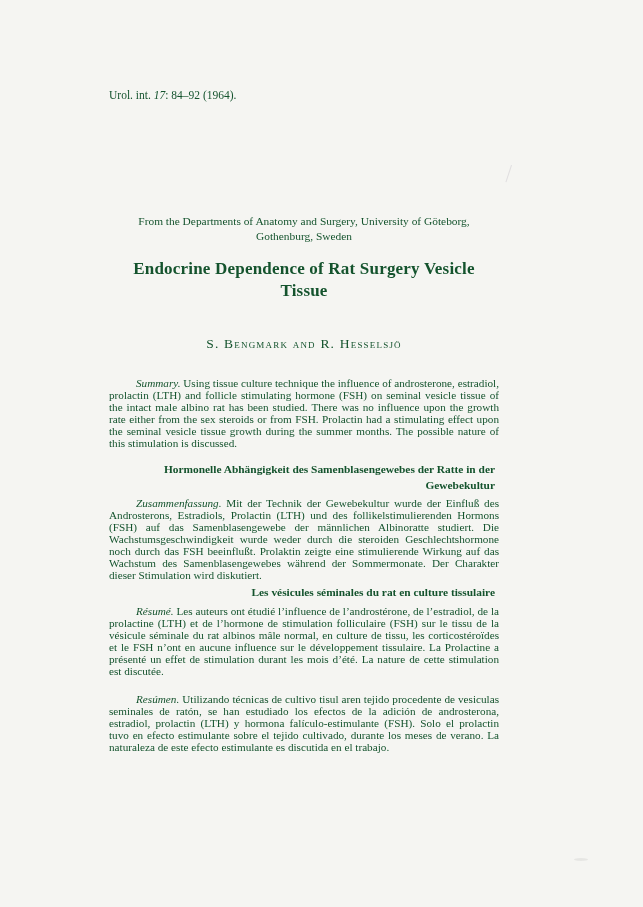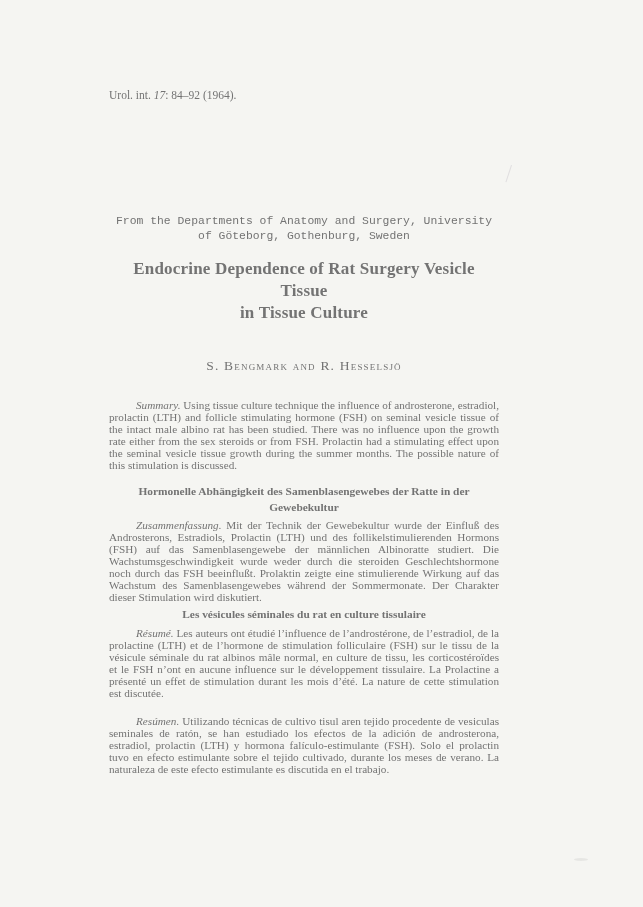--- a/index.html
+++ b/index.html
@@ -8,37 +8,36 @@
     background: #f5f5f2;
   }
   .page {
     position: relative;
     width: 607px;
     height: 907px;
     box-sizing: border-box;
     padding: 88px 108px 0 109px;
     background: #f5f5f2;
     font-family: "Liberation Serif", "DejaVu Serif", serif;
-    color: #737373;
+    color: #14532d;
     overflow: hidden;
     filter: blur(0.2px);
   }
   .journal-ref {
     font-size: 11.5px;
     line-height: 14px;
     margin-bottom: 112px;
   }
   .it { font-style: italic; }
   .affiliation {
     font-size: 11.4px;
     line-height: 15px;
     text-align: center;
     max-width: 412px;
     margin: 0 auto;
-    font-family: Liberation Mono, monospace;
   }
   .title {
     font-size: 17px;
     font-weight: bold;
     text-align: center;
     line-height: 22px;
     letter-spacing: 0.2px;
     margin: 14px 0 0 0;
   }
   .authors {
@@ -52,21 +51,21 @@
     font-size: 11.2px;
     line-height: 12px;
     text-align: justify;
     text-indent: 27px;
     margin: 4px 0 0 0;
   }
   p.abstract .lead { font-style: italic; }
   .sec-heading {
     font-size: 11.4px;
     font-weight: bold;
-    text-align: center;
+    text-align: right;
     line-height: 15.5px;
     margin: 12px 4px 3px 4px;
   }
   #abstract-english { margin-top: 25px; }
   #heading-german { margin-top: 13px; }
   #heading-french { margin-top: 4px; }
   #heading-spanish { margin-top: 12px; }
   #abstract-spanish { margin-top: 16px; }
   .artifact-1 {
     position: absolute;
@@ -89,21 +88,21 @@
 </style>
 </head>
 <body>
 
 <div class="page">
 
   <div class="journal-ref"><span>Urol. int. </span><span class="it">17</span><span>: 84–92 (1964).</span></div>
 
   <div class="affiliation">From the Departments of Anatomy and Surgery, University of Göteborg, Gothenburg, Sweden</div>
 
-  <h1 class="title"><span>Endocrine Dependence of Rat Surgery Vesicle Tissue</span><br><span>in Tissue Culture</span></h1>
+  <h1 class="title"><span>Endocrine Dependence of Rat Surgery Vesicle Tissue</span><br></h1>
 
   <div class="authors">S. Bengmark and R. Hesselsjö</div>
 
   <p class="abstract" id="abstract-english"><span class="lead">Summary.</span> <span>Using tissue culture technique the influence of androsterone, estradiol, prolactin (LTH) and follicle stimulating hormone (FSH) on seminal vesicle tissue of the intact male albino rat has been studied. There was no influence upon the growth rate either from the sex steroids or from FSH. Prolactin had a stimulating effect upon the seminal vesicle tissue growth during the summer months. The possible nature of this stimulation is discussed.</span></p>
 
   <div class="sec-heading" id="heading-german">Hormonelle Abhängigkeit des Samenblasengewebes der Ratte in der Gewebekultur</div>
 
   <p class="abstract" id="abstract-german"><span class="lead">Zusammenfassung.</span> <span>Mit der Technik der Gewebekultur wurde der Einfluß des Androsterons, Estradiols, Prolactin (LTH) und des follikelstimulierenden Hormons (FSH) auf das Samenblasengewebe der männlichen Albinoratte studiert. Die Wachstumsgeschwindigkeit wurde weder durch die steroiden Geschlechtshormone noch durch das FSH beeinflußt. Prolaktin zeigte eine stimulierende Wirkung auf das Wachstum des Samenblasengewebes während der Sommermonate. Der Charakter dieser Stimulation wird diskutiert.</span></p>
 
   <div class="sec-heading" id="heading-french">Les vésicules séminales du rat en culture tissulaire</div>

